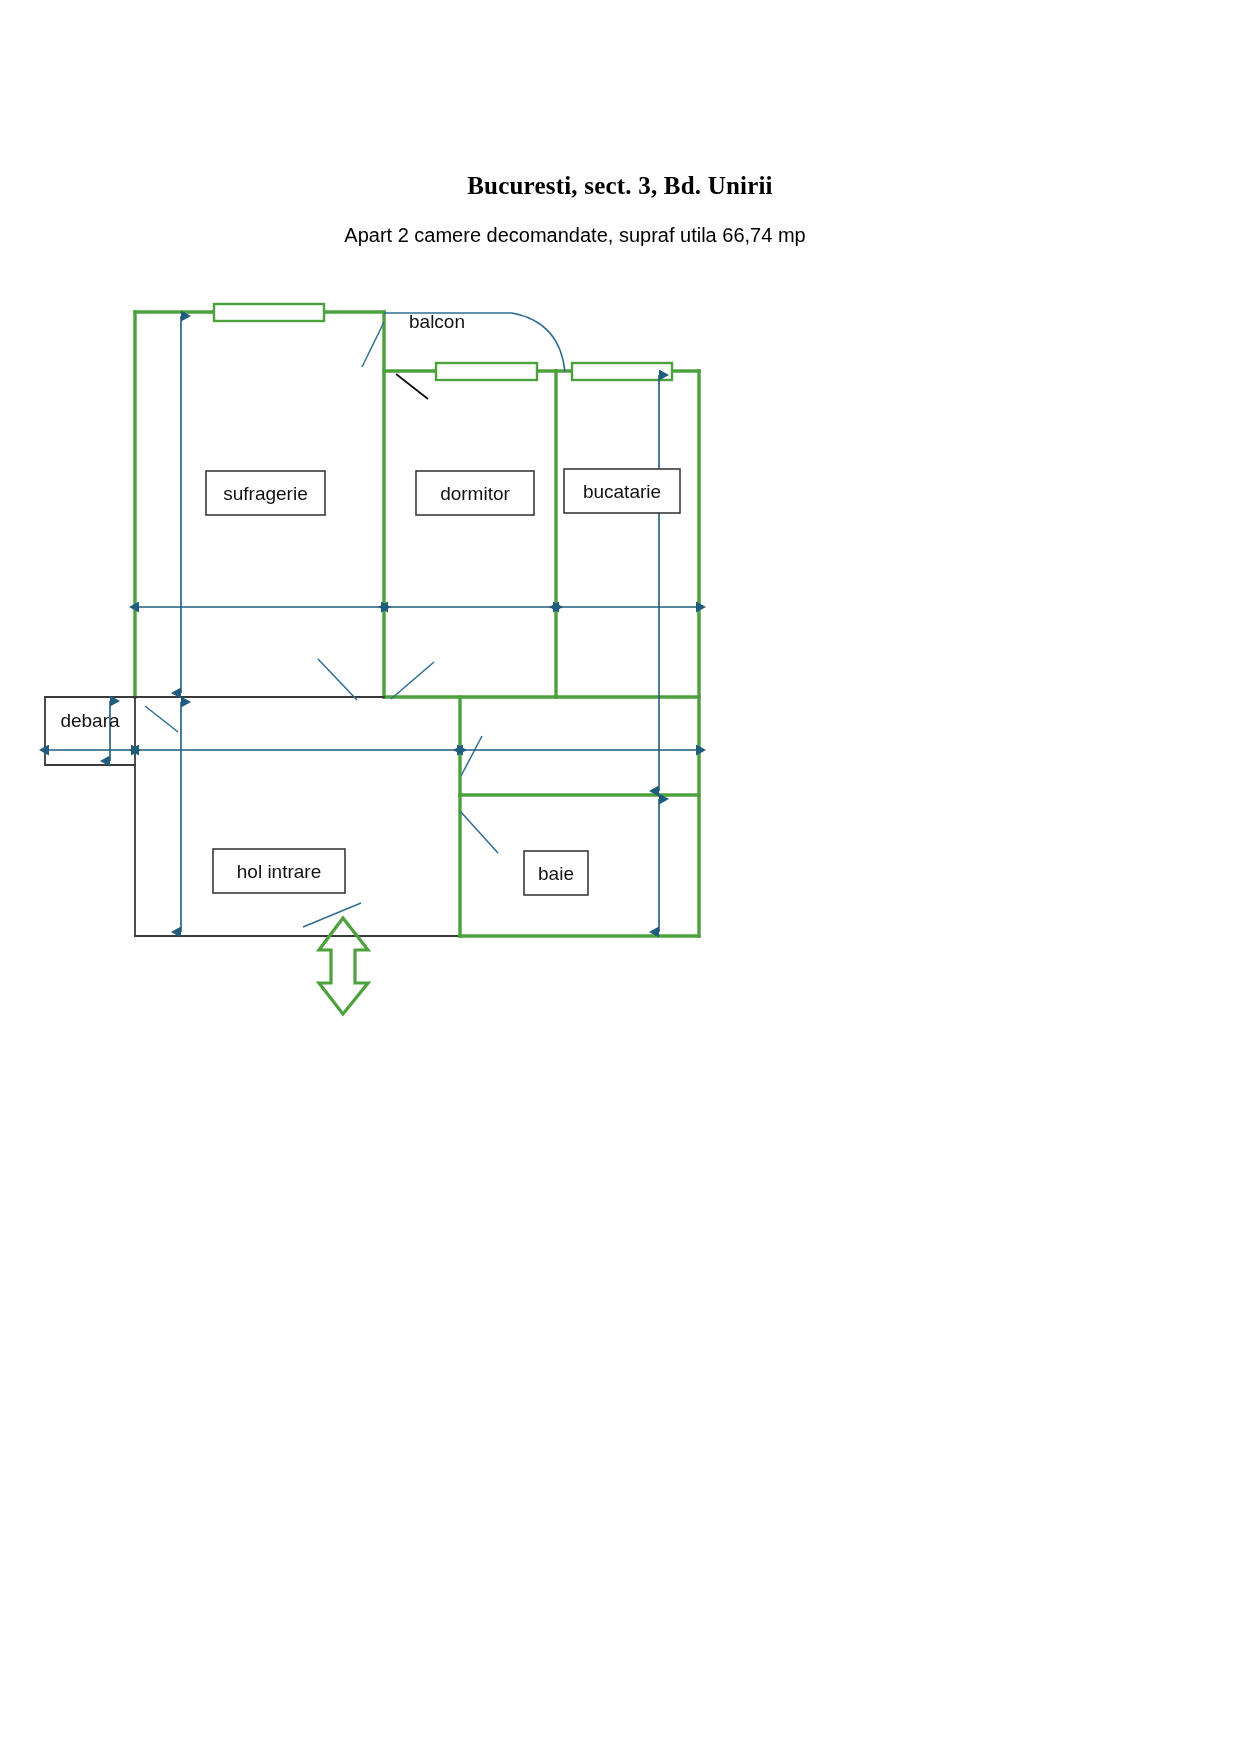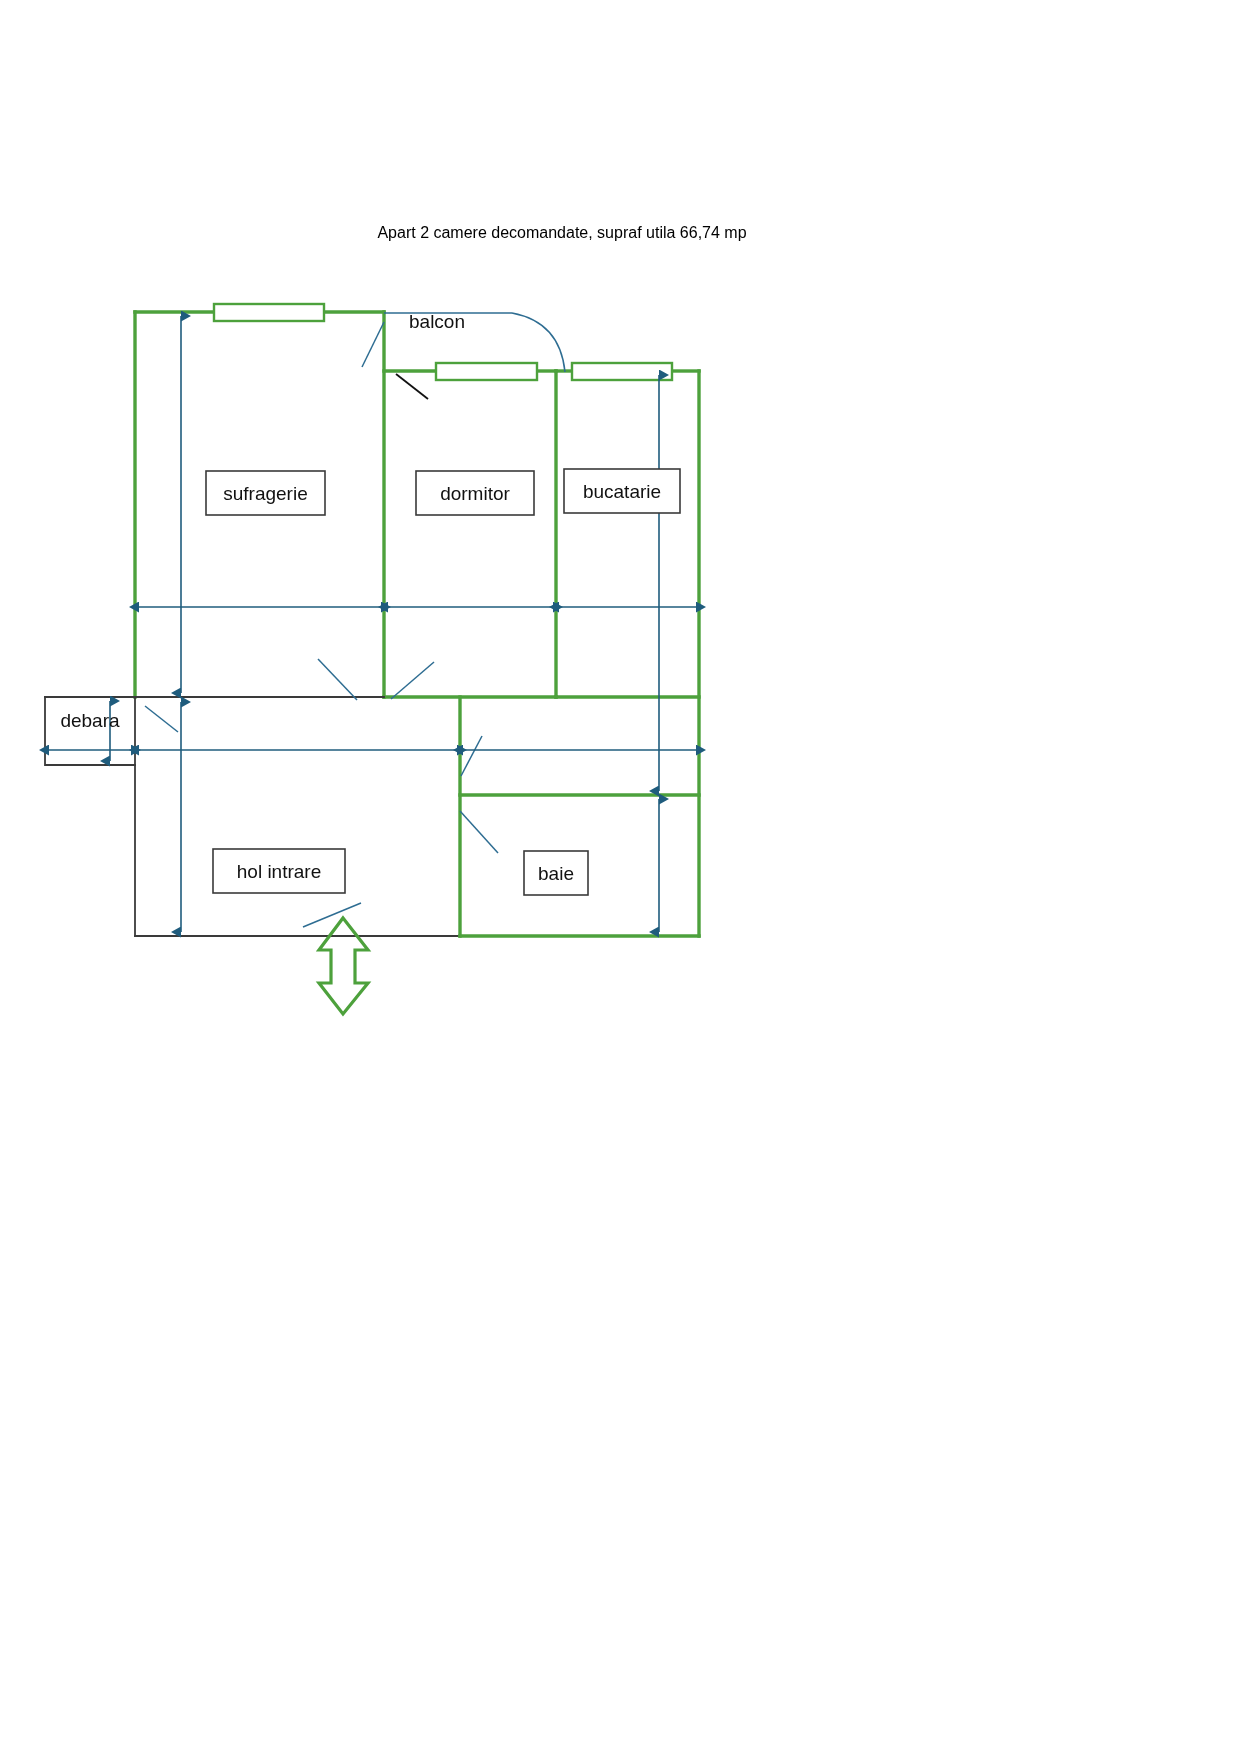--- a/index.html
+++ b/index.html
@@ -16,25 +16,25 @@
     position:absolute;
     top:172px;left:0;width:1240px;
     text-align:center;
     font-family:"Liberation Serif", serif;
     font-weight:bold;
     font-size:25px;
     letter-spacing:0.2px;
   }
   .subtitle{
     position:absolute;
-    top:224px;left:0;width:1124px;
+    top:224px;left:13px;width:1124px;
     text-align:center;
     font-family:"Liberation Sans", sans-serif;
     font-weight:normal;
-    font-size:16px;
+    font-size:20px;
   }
 
   #plan{
     position:absolute;
     top:0;left:0;
     width:1240px;height:1754px;
   }
 
   .room-label-text{
     font-family:"Liberation Sans", sans-serif;
@@ -93,20 +93,21 @@
     stroke:#4da13c;
     stroke-width:3.2;
     stroke-linejoin:miter;
   }
 </style>
 </head>
 <body>
 
 <div id="page">
 
+  <div class="title">Bucuresti, sect. 3, Bd. Unirii</div>
 
   <div class="subtitle">Apart 2 camere decomandate, supraf utila 66,74 mp</div>
 
   <svg id="plan" viewBox="0 0 1240 1754">
 
     <g>
 
       <path class="wall" d="M135,312 L135,697"></path>
 
       <path class="wall" d="M135,312 L214,312"></path>

